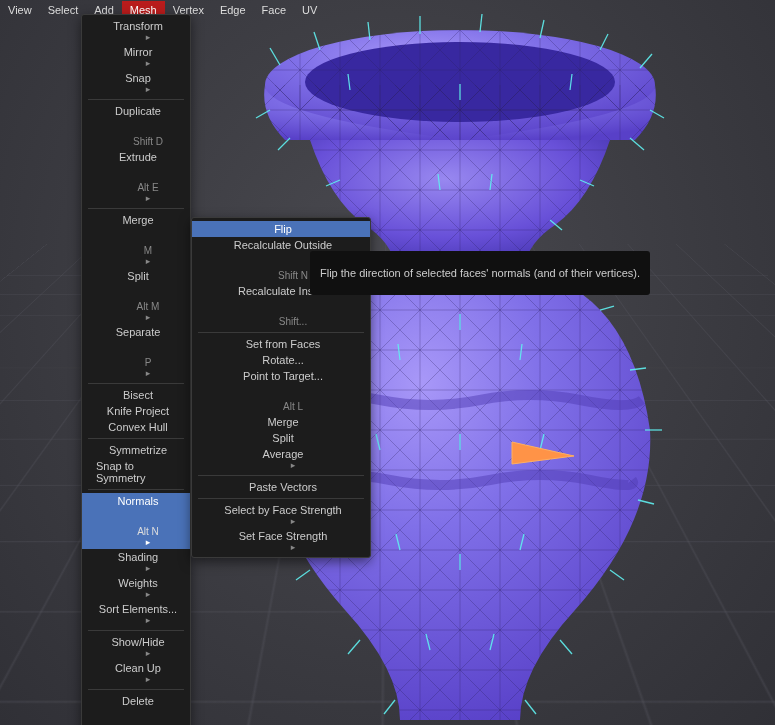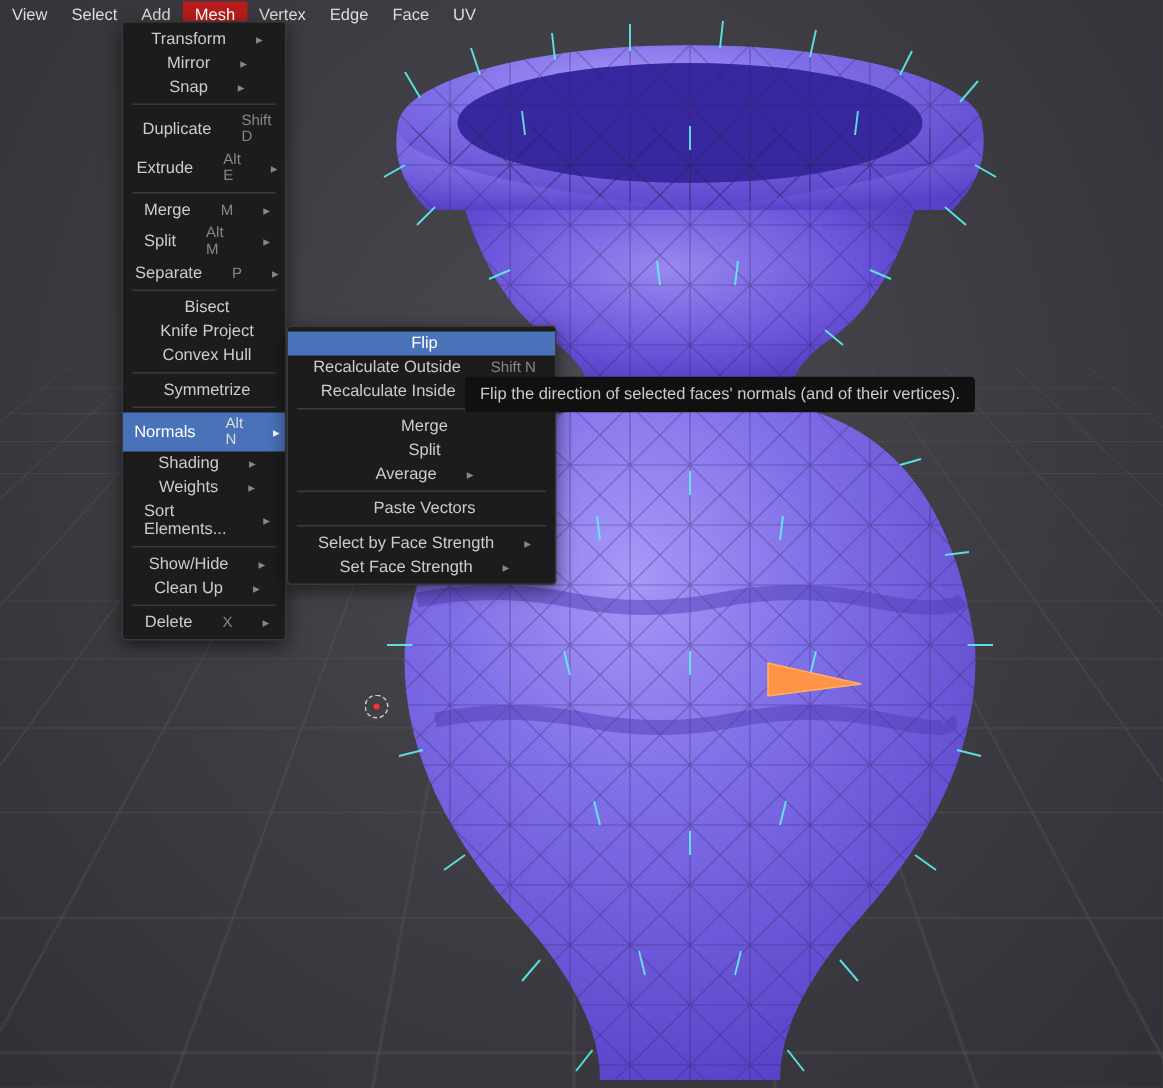--- a/index.html
+++ b/index.html
@@ -51,55 +51,57 @@
   background: #1c1c1c;
   border: 1px solid #3a3a3a;
   border-radius: 3px;
   box-shadow: 0 4px 12px rgba(0,0,0,0.5);
   padding: 3px 0;
   z-index: 200;
 }
 .dropdown-item {
   display: flex;
   align-items: center;
-  justify-content: center;
+  justify-content: space-between;
   padding: 2px 10px 2px 14px;
   font-size: 11px;
   color: #ccc;
   cursor: pointer;
   min-height: 16px;
+  flex-direction: column;
 }
 .dropdown-item.highlighted {
   background: #4a72b8;
   color: #fff;
 }
 .dropdown-item .shortcut {
   color: #888;
   font-size: 10px;
   margin-left: 20px;
+  margin-top: 19px;
 }
 .dropdown-item.highlighted .shortcut { color: #ddd; }
 .dropdown-item .arrow {
   color: #888;
   font-size: 9px;
   margin-left: 20px;
 }
 .dropdown-item.highlighted .arrow { color: #fff; }
 .dropdown-sep {
   height: 1px;
   background: #3a3a3a;
   margin: 3px 6px;
 }
 
 .tooltip {
   position: absolute;
   background: #101010;
   color: #ccc;
   font-size: 11px;
-  padding: 6px 10px;
+  padding: 16px 10px;
   border-radius: 3px;
   z-index: 300;
   white-space: nowrap;
 }
 
 .cursor-3d {
   position: absolute;
   width: 20px; height: 20px;
   z-index: 50;
 }
@@ -289,20 +291,23 @@
     <div class="dropdown-item">
       <span>Knife Project</span>
     </div>
     <div class="dropdown-item">
       <span>Convex Hull</span>
     </div>
     <div class="dropdown-sep"></div>
     <div class="dropdown-item">
       <span>Symmetrize</span>
     </div>
+    <div class="dropdown-item">
+      <span>Snap to Symmetry</span>
+    </div>
     <div class="dropdown-sep"></div>
     <div class="dropdown-item highlighted">
       <span>Normals</span>
       <span class="shortcut">Alt N</span>
       <span class="arrow">▸</span>
     </div>
     <div class="dropdown-item">
       <span>Shading</span>
       <span class="arrow">▸</span>
     </div>
@@ -338,20 +343,30 @@
     <div class="dropdown-item">
       <span>Recalculate Outside</span>
       <span class="shortcut">Shift N</span>
     </div>
     <div class="dropdown-item">
       <span>Recalculate Inside</span>
       <span class="shortcut">Shift...</span>
     </div>
     <div class="dropdown-sep"></div>
     <div class="dropdown-item">
+      <span>Set from Faces</span>
+    </div>
+    <div class="dropdown-item">
+      <span>Rotate...</span>
+    </div>
+    <div class="dropdown-item">
+      <span>Point to Target...</span>
+      <span class="shortcut">Alt L</span>
+    </div>
+    <div class="dropdown-item">
       <span>Merge</span>
     </div>
     <div class="dropdown-item">
       <span>Split</span>
     </div>
     <div class="dropdown-item">
       <span>Average</span>
       <span class="arrow">▸</span>
     </div>
     <div class="dropdown-sep"></div>

